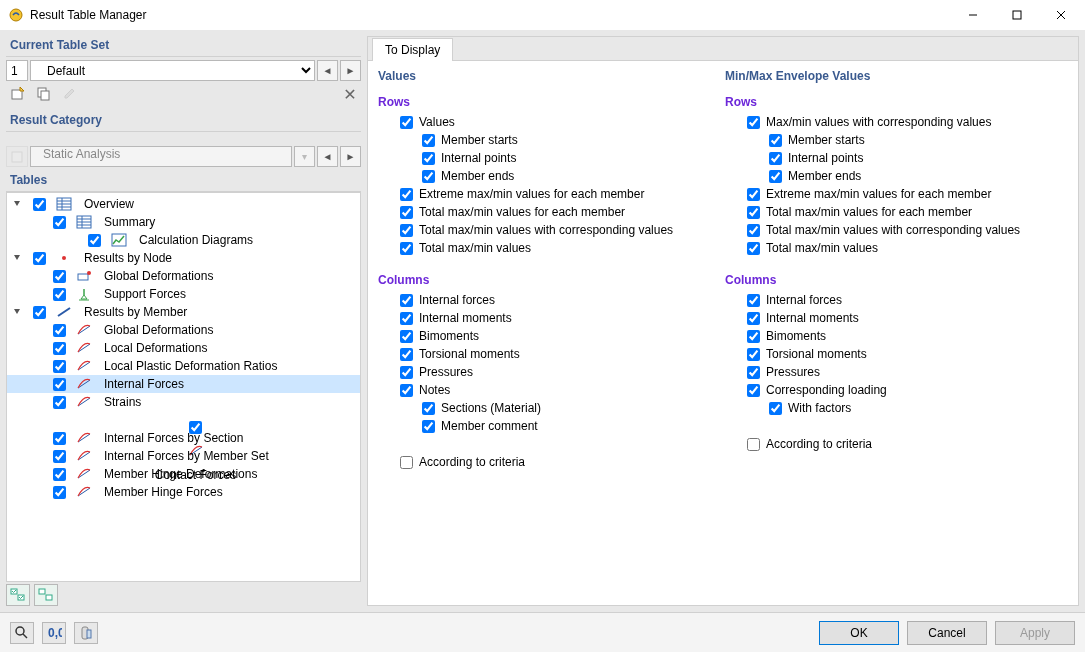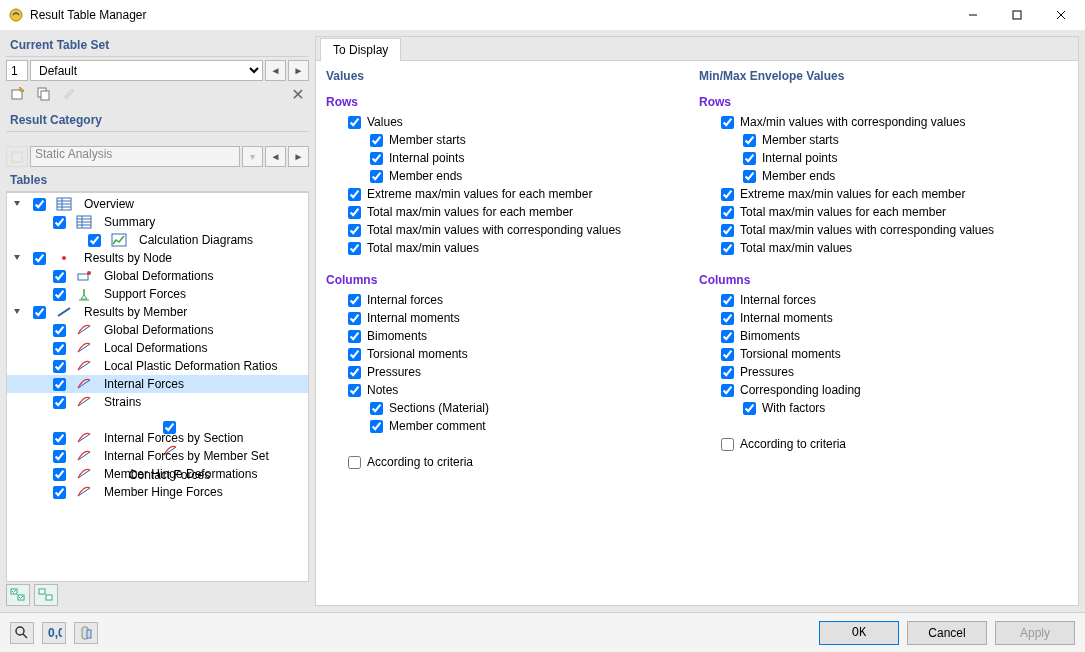--- a/index.html
+++ b/index.html
@@ -3,24 +3,24 @@
 <meta charset="utf-8">
 <style>
 * { box-sizing: border-box; margin: 0; padding: 0; font-family: "Segoe UI", Tahoma, sans-serif; font-size: 12px; }
 body { background: #fff; width: 1085px; height: 652px; overflow: hidden; display: flex; flex-direction: column; }
 .titlebar { height: 30px; background: #fff; display: flex; align-items: center; padding: 0 2px 0 8px; border-bottom: 1px solid #fff; }
 .titlebar .app-icon { width:16px; height:16px; margin-right:6px; }
 .titlebar .title { font-size:12px; color:#000; flex:0 0 auto; }
 .titlebar .spacer { flex:1; }
 .titlebar .winbtn { width:44px; height:30px; display:flex; align-items:center; justify-content:center; color:#000; }
 .body-area { flex:1; display:flex; background:#e8e8e8; padding:6px; gap:6px; overflow:hidden; }
-.left-panel { width:303px; display:flex; flex-direction:column; gap:4px; }
+.left-panel { width:355px; display:flex; flex-direction:column; gap:4px; }
 .section-head { color:#3a5a8f; font-weight:600; padding:2px 4px 4px 4px; border-bottom:1px solid #d0d0d0; }
 .row { display:flex; align-items:center; gap:2px; }
-select, .fake-select { flex:1; height:21px; background:#fff; border:1px solid #b8b8b8; padding:0 4px; font-size:12px; }
+select, .fake-select { flex:1; height:21px; background:#fff; border:1px solid #b8b8b8; padding:0 12px; font-size:12px; }
 .fake-select.disabled { color:#888; background:#f4f4f4; }
 .smallbtn { width:21px; height:21px; border:1px solid #b8b8b8; background:#f4f4f4; display:flex; align-items:center; justify-content:center; color:#555; font-size:10px; }
 .smallbtn.disabled { color:#bbb; }
 .toolbar-row, .toolbar { display:flex; gap:2px; align-items:center; padding:2px 0; }
 .toolbtn { width:24px; height:22px; border:1px solid transparent; display:flex; align-items:center; justify-content:center; }
 .toolbtn.disabled { opacity:.4; }
 .tree { flex:1; background:#fff; border:1px solid #d0d0d0; overflow:auto; padding:2px 0; }
 .tree-row { display:flex; align-items:center; height:18px; padding-left:4px; gap:10px; white-space:nowrap; }
 .tree-row.selected { background:#cde6ff; }
 .caret { width:12px; height:12px; display:flex; align-items:center; justify-content:center; font-size:9px; color:#555; }
@@ -35,21 +35,21 @@
 .col { flex:1; min-width:0; }
 .col .col-head { color:#3a5a8f; font-weight:600; padding:2px 0 8px 0; }
 .sub-head { font-weight:600; color:#6d28d9; padding:4px 0 4px 0; }
 .check-row { display:flex; align-items:center; gap:6px; padding:2px 0 2px 0; }
 .check-row input { width:13px; height:13px; }
 .check-row.ind1 { padding-left:22px; }
 .check-row.ind2 { padding-left:44px; }
 .footer { height:40px; border-top:1px solid #d0d0d0; background:#f4f4f4; display:flex; align-items:center; padding:0 10px; gap:8px; }
 .footer .spacer { flex:1; }
 .btn { width:80px; height:24px; border:1px solid #adadad; background:#e1e1e1; display:flex; align-items:center; justify-content:center; font-size:12px; }
-.btn.primary { border:1.5px solid #0078d7;font-family:Liberation Mono, monospace; }
+.btn.primary { border:1.5px solid #0078d7; }
 .btn.disabled { color:#9a9a9a; }
 .sel-num { width:22px; flex:0 0 22px; height:21px; background:#fff; border:1px solid #b8b8b8; padding:0 4px; }
 .clear-x { width:22px; height:22px; display:flex; align-items:center; justify-content:center; color:#666; font-size:16px; }
 </style>
 </head>
 <body>
 
 <div class="titlebar">
   <span class="app-icon">
     <svg width="16" height="16" viewBox="0 0 16 16">

